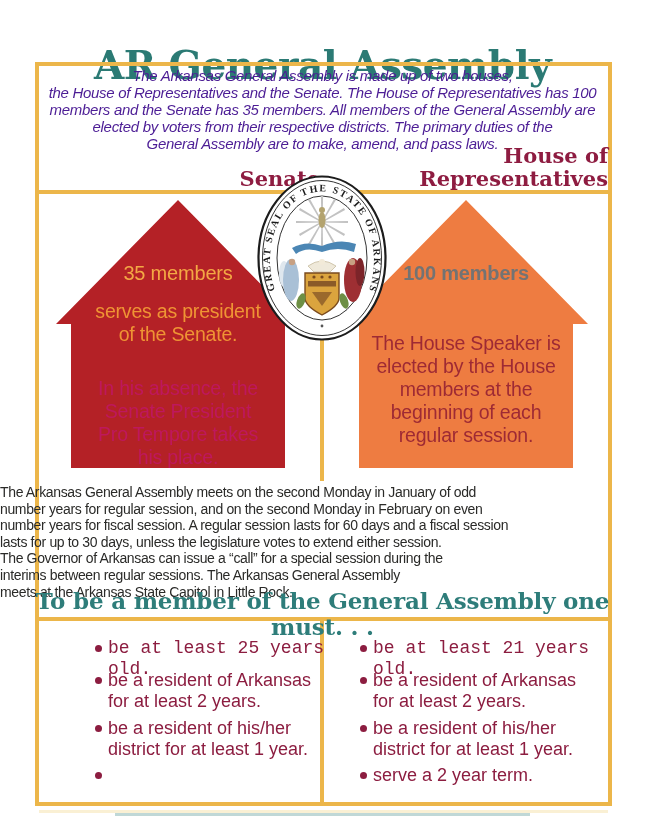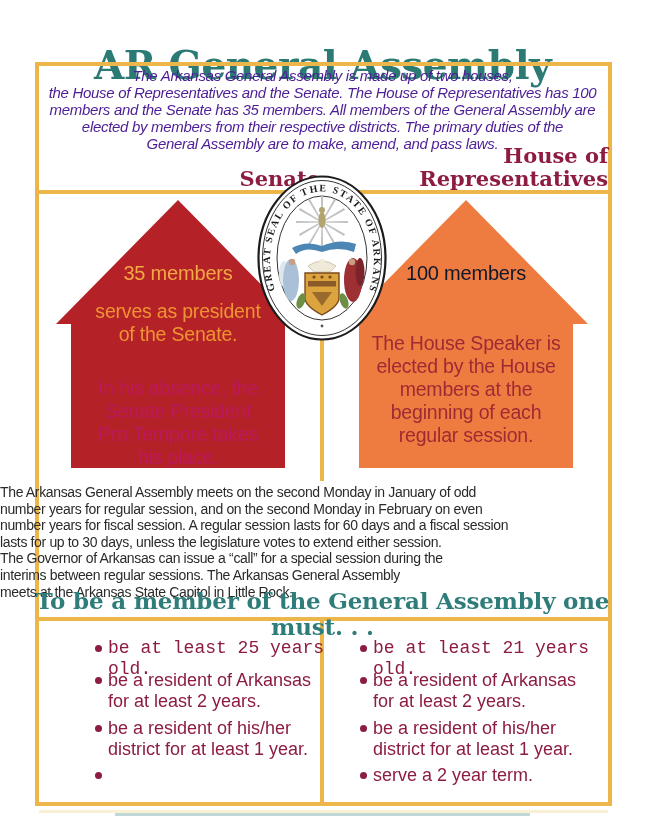--- a/index.html
+++ b/index.html
@@ -31,21 +31,21 @@
   
   .arrow{top:200px;width:244px;height:268px;
          clip-path:polygon(122px 0px,244px 124px,229px 124px,229px 268px,15px 268px,15px 124px,0px 124px);}
   .arrow-left{left:56px;background:#b42126;}
   .arrow-right{left:344px;background:#ee7c41;}
   .atext{width:244px;text-align:center;font-size:19.5px;line-height:23px;letter-spacing:-.2px;}
   .atext div{white-space:nowrap;}
   .l-col{left:56px;}
   .r-col{left:344px;}
   .members-l{top:262px;color:#f3a844;font-size:20px;}
-  .members-r{top:262px;color:#0f172a;font-size:20px;}
+  .members-r{top:262px;color:#737373;font-size:20px;font-weight:bold;}
   .senate-p1{top:300px;color:#ef9434;}
   .senate-p2{top:377px;color:#be185d;}
   .house-p1{top:332px;color:#9e2a34;}
   
   .seal{left:256px;top:174px;width:132px;height:168px;z-index:5;}
   
   .session{left:0;right:0;top:484px;text-align:left;font-size:14px;line-height:16.6px;
            letter-spacing:-.35px;color:#2a2a28;}
   .session div{white-space:nowrap;}
   
@@ -71,21 +71,21 @@
   <div class="abs hline hline2 z1"></div>
   <div class="abs vline vline-top z1"></div>
   <div class="abs vline vline-bot z1"></div>
   <div class="abs frame-shadow"></div>
   <div class="abs teal-sliver"></div>
 
   <div class="abs intro z4">
     <div>The Arkansas General Assembly is made up of two houses,</div>
     <div>the House of Representatives and the Senate. The House of Representatives has 100</div>
     <div>members and the Senate has 35 members.  All members of the General Assembly are</div>
-    <div>elected by members from their respective districts. The primary duties of the</div>
+    <div>elected by voters from their respective districts. The primary duties of the</div>
     <div>General Assembly are to make, amend, and pass laws.</div>
   </div>
 
   <div class="abs colhead senate-head z4">Senate</div>
   <div class="abs colhead house-head z4">
     <div>House of</div>
     <div>Representatives</div>
   </div>
 
   <div class="abs arrow arrow-left z2"></div>

